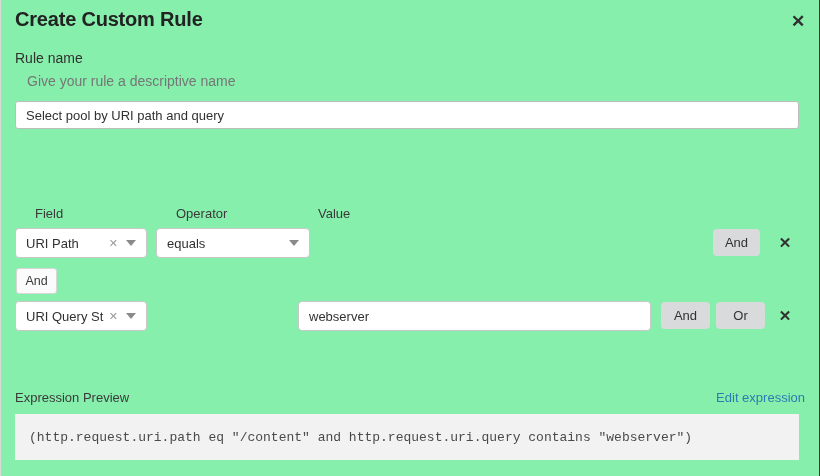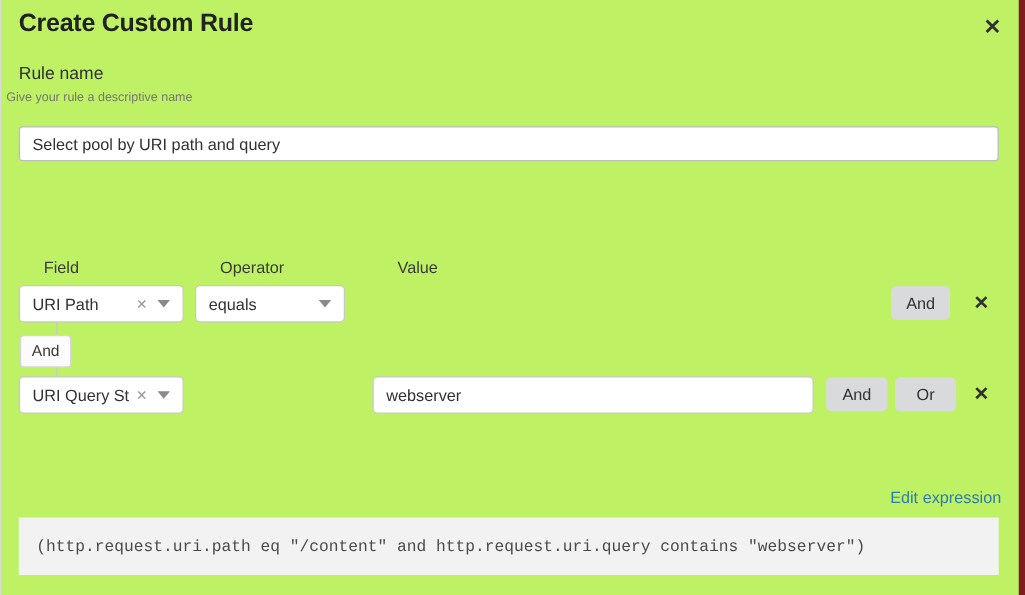--- a/index.html
+++ b/index.html
@@ -9,23 +9,23 @@
   }
   body {
     font-family: "Liberation Sans", sans-serif;
     -webkit-font-smoothing: antialiased;
   }
   .modal {
     position: relative;
     width: 820px;
     height: 476px;
     box-sizing: border-box;
-    background: #bef264;
+    background: #86efac;
     border-left: 1px solid #d9d9d9;
-    border-right: 5px solid #7f1d1d;
+    border-right: 1px solid #7f1d1d;
     overflow: hidden;
   }
   .close-btn {
     position: absolute;
     top: 8px;
     right: 8px;
     width: 26px;
     height: 26px;
     display: flex;
     align-items: center;
@@ -50,23 +50,23 @@
   }
   .rule-label {
     position: absolute;
     left: 14px;
     top: 50px;
     font-size: 14px;
     color: #313131;
   }
   .rule-help {
     position: absolute;
-    left: 4px;
+    left: 26px;
     top: 73px;
-    font-size: 10px;
+    font-size: 14px;
     color: #767676;
   }
   .rule-input {
     position: absolute;
     left: 14px;
     top: 101px;
     width: 784px;
     height: 28px;
     box-sizing: border-box;
     border: 1px solid #bdbdbd;
@@ -117,21 +117,21 @@
     align-items: center;
     cursor: pointer;
   }
   .select-field {
     left: 14px;
     width: 132px;
     padding-left: 10px;
   }
   .select-op {
     left: 155px;
-    width: 120px;
+    width: 154px;
     padding-left: 10px;
   }
   .select-text {
     font-size: 13px;
     color: #313131;
     flex: 1;
     white-space: nowrap;
     overflow: hidden;
   }
   .clear-x {
@@ -318,16 +318,17 @@
       <span class="select-text">URI Query St...</span>
       <span class="clear-x">✕</span>
       <span class="caret"></span>
     </div>
     <input class="value-input value-narrow" type="text" value="webserver" placeholder="Enter value" style="">
     <button class="logic-btn btn-and-2">And</button>
     <button class="logic-btn btn-or-2">Or</button>
     <button class="del-btn">✕</button>
   </div>
 
+  <div class="expr-label">Expression Preview</div>
   <a class="edit-expr">Edit expression</a>
   <div class="expr-code">(http.request.uri.path eq "/content" and http.request.uri.query contains "webserver")</div>
 
 </div>
 
 </body></html>

